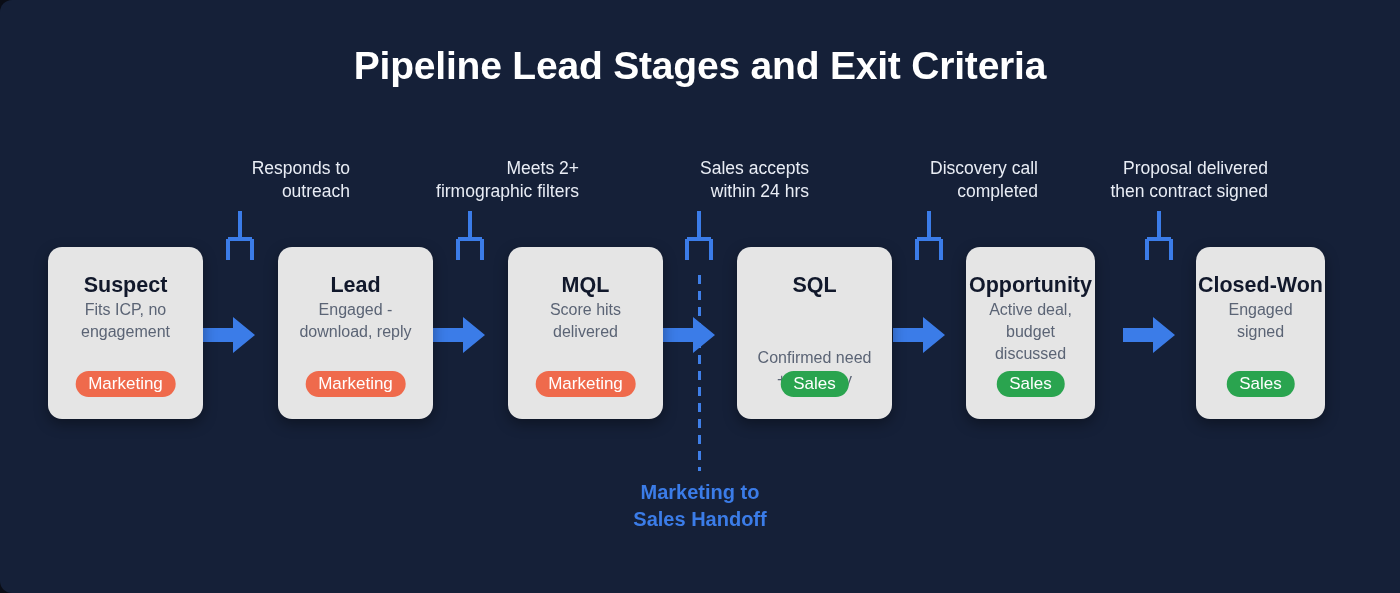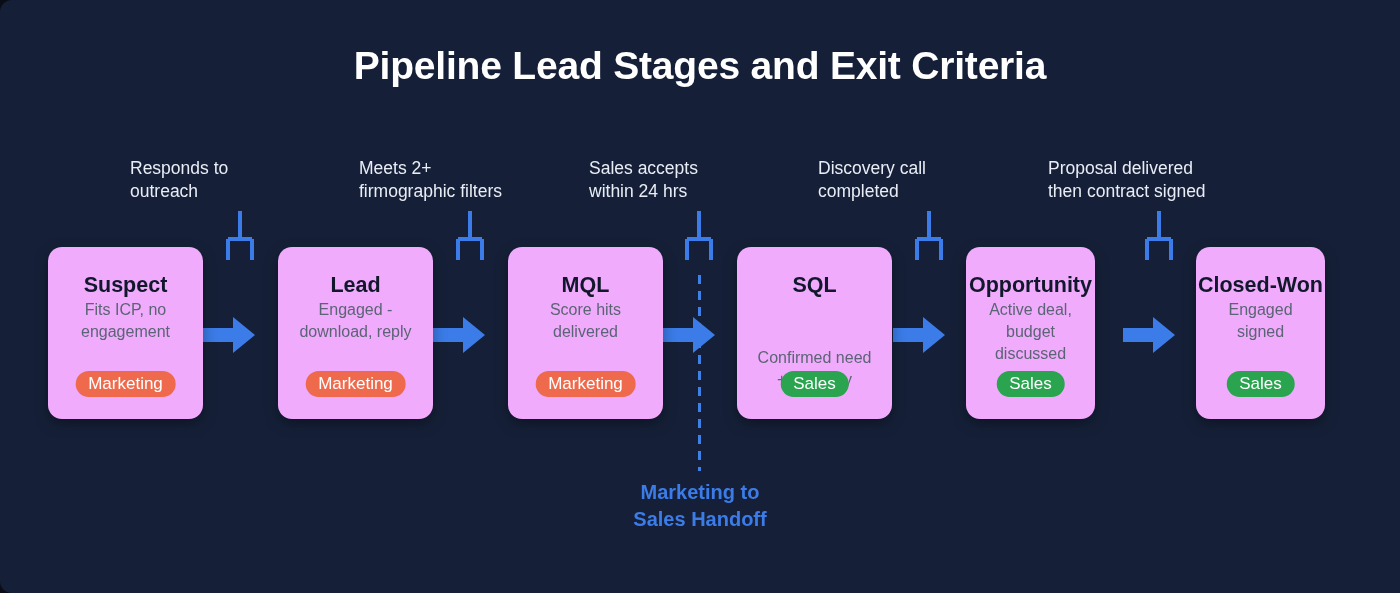--- a/index.html
+++ b/index.html
@@ -34,21 +34,21 @@
     font-size: 39px;
     font-weight: bold;
     color: #ffffff;
     letter-spacing: -0.2px;
   }
 
   
   .criteria {
     position: absolute;
     width: 220px;
-    text-align: left;
+    text-align: right;
     font-size: 17.5px;
     line-height: 23px;
     color: #e9edf5;
     top: 157px;
   }
   .criteria .l2 { display: block; }
 
   
   .fork {
     position: absolute;
@@ -56,21 +56,21 @@
     width: 36px;
     height: 49px;
   }
 
   
   .card {
     position: absolute;
     top: 247px;
     width: 155px;
     height: 172px;
-    background: #f0abfc;
+    background: #e5e5e5;
     border-radius: 14px;
     box-shadow: 0 5px 14px rgba(0,0,0,0.35);
     display: flex;
     flex-direction: column;
     align-items: center;
     box-sizing: border-box;
     padding-top: 26px;
   }
   .card.wide { width: 129px; }
 

